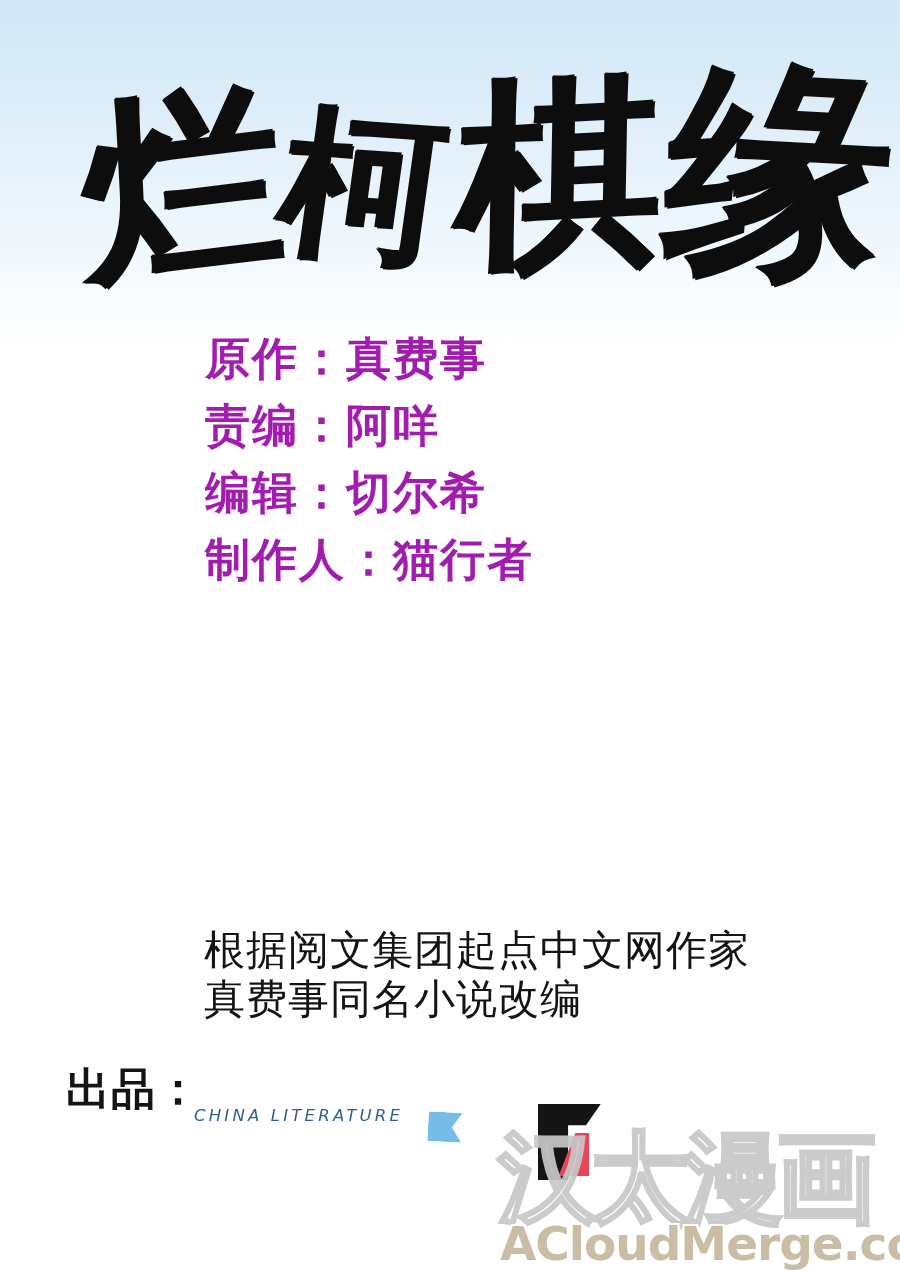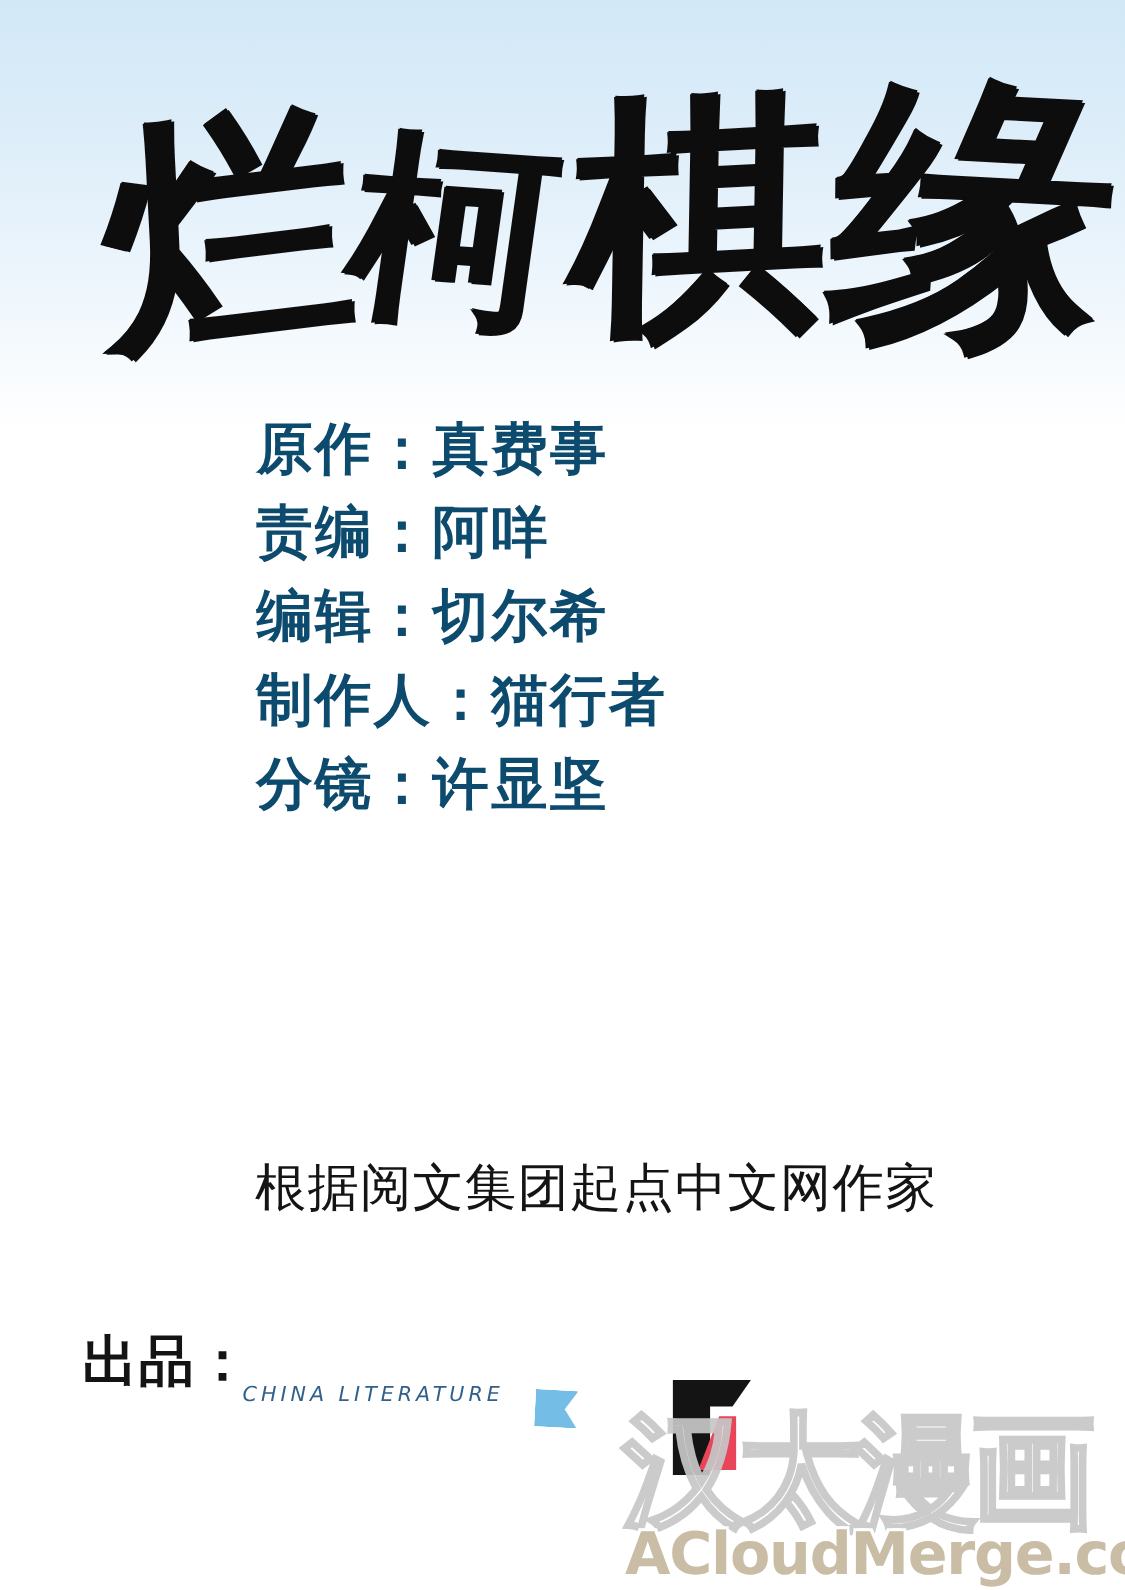--- a/index.html
+++ b/index.html
@@ -16,21 +16,21 @@
     font-family:"DejaVu Serif","Liberation Serif",serif;
   }
   .t-char{display:block;line-height:1;text-shadow:2px 2px 0 #0d0d0d,-1px 1px 0 #0d0d0d;}
   .t0{font-size:198px;transform:rotate(-7deg) translateY(26px);}
   .t1{font-size:162px;transform:rotate(4deg) translateY(46px);}
   .t2{font-size:204px;transform:rotate(-3deg) translateY(12px);}
   .t3{font-size:224px;transform:rotate(3deg) translateY(2px);}
   
   .credits{position:absolute;left:205px;top:333px;}
   .credit-line{
-    height:67px;font-size:45px;font-weight:bold;color:#0c4a6e;
+    height:67px;font-size:45px;font-weight:bold;color:#a21caf;
     letter-spacing:2px;line-height:52px;white-space:nowrap;
   }
   
   .note{position:absolute;left:204px;top:926px;font-size:41px;font-weight:normal;
         color:#141414;line-height:49px;letter-spacing:1px;white-space:nowrap;}
   
   .producer-label{position:absolute;left:66px;top:1060px;font-size:44px;
         font-weight:bold;color:#141414;letter-spacing:1px;}
   .cl-logo{position:absolute;left:186px;top:1100px;}
   .cl-cn{font-size:61px;font-weight:bold;color:#31618a;letter-spacing:1px;line-height:64px;}
@@ -74,25 +74,25 @@
   <span class="t-char t1">柯</span>
   <span class="t-char t2">棋</span>
   <span class="t-char t3">缘</span>
 </div>
 
 <div class="credits">
   <div class="credit-line">原作：真费事</div>
   <div class="credit-line">责编：阿咩</div>
   <div class="credit-line">编辑：切尔希</div>
   <div class="credit-line">制作人：猫行者</div>
-  <div class="credit-line">分镜：许显坚</div>
 </div>
 
 <div class="note">
   <div>根据阅文集团起点中文网作家</div>
+  <div>真费事同名小说改编</div>
 </div>
 
 <div class="producer-label">出品：</div>
 
 <div class="cl-logo">
   <div class="cl-flag"></div>
   <div class="cl-en">CHINA LITERATURE</div>
 </div>
 
 <div class="ht-logo">

